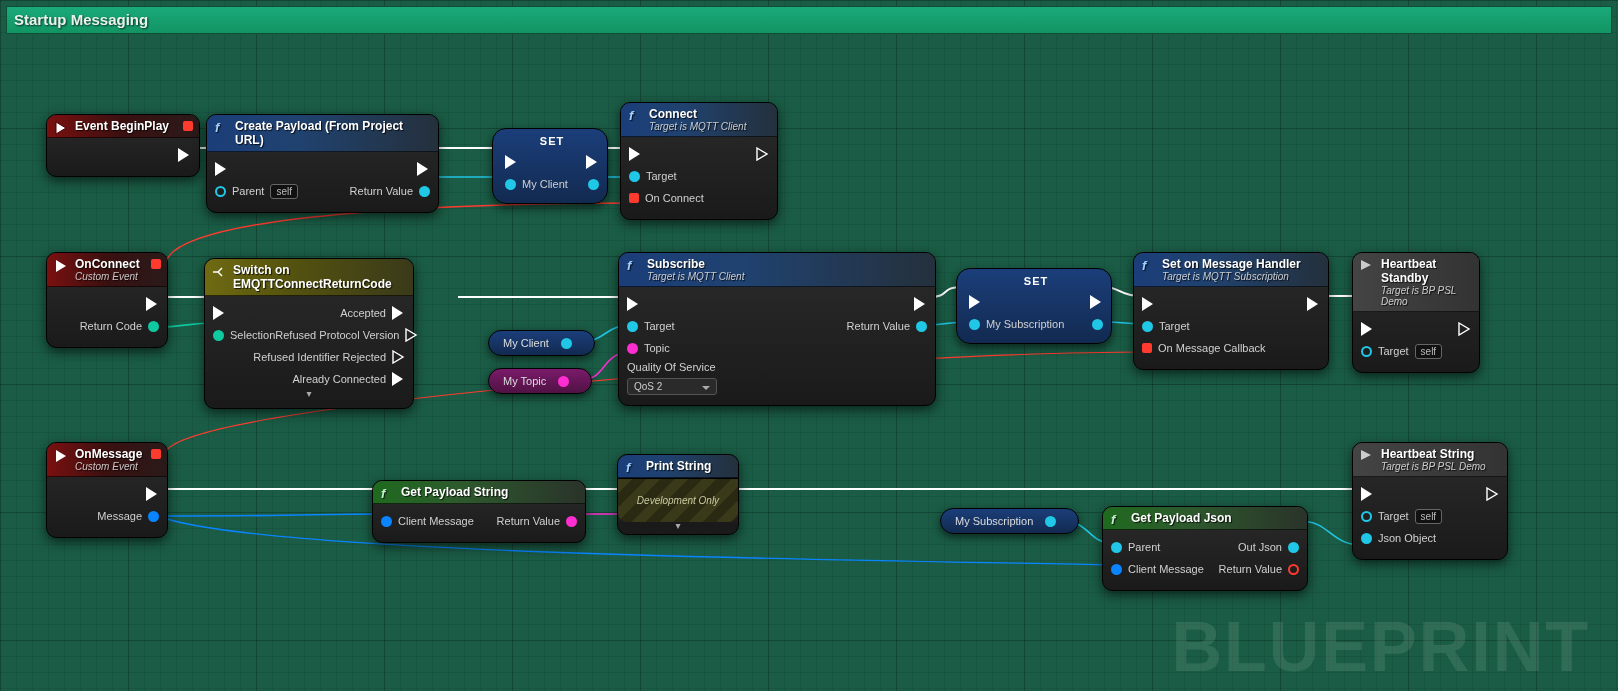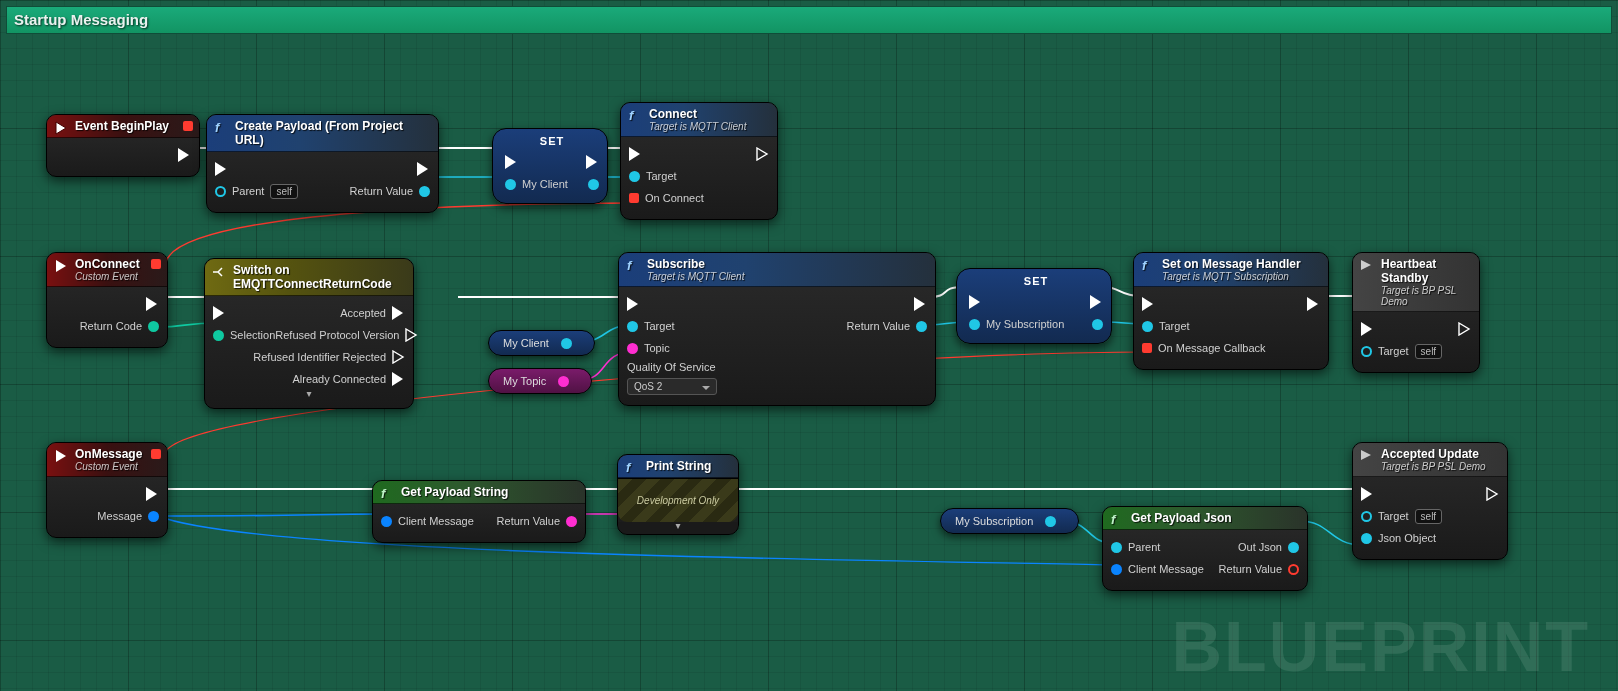--- a/index.html
+++ b/index.html
@@ -655,21 +655,21 @@
         </span>
     </div>
   </div>
 </div>
 
 <div class="node" style="left:1352px;top:442px;width:156px">
   <div class="header hdr-gray">
     <span class="hicon"><svg width="14" height="14">
           <polygon points="2,2 12,7 2,12" fill="#ccc"></polygon>
         </svg></span>
-    <span>Accepted Update</span>
+    <span>Heartbeat String</span>
     <span class="sub">Target is BP PSL Demo</span>
   </div>
   <div class="body">
     <div class="row">
       <span class="left">
           <svg class="tri-f" width="13" height="14">
             <polygon points="0,0 11,7 0,14"></polygon>
           </svg>
         </span>
       <span class="right">

